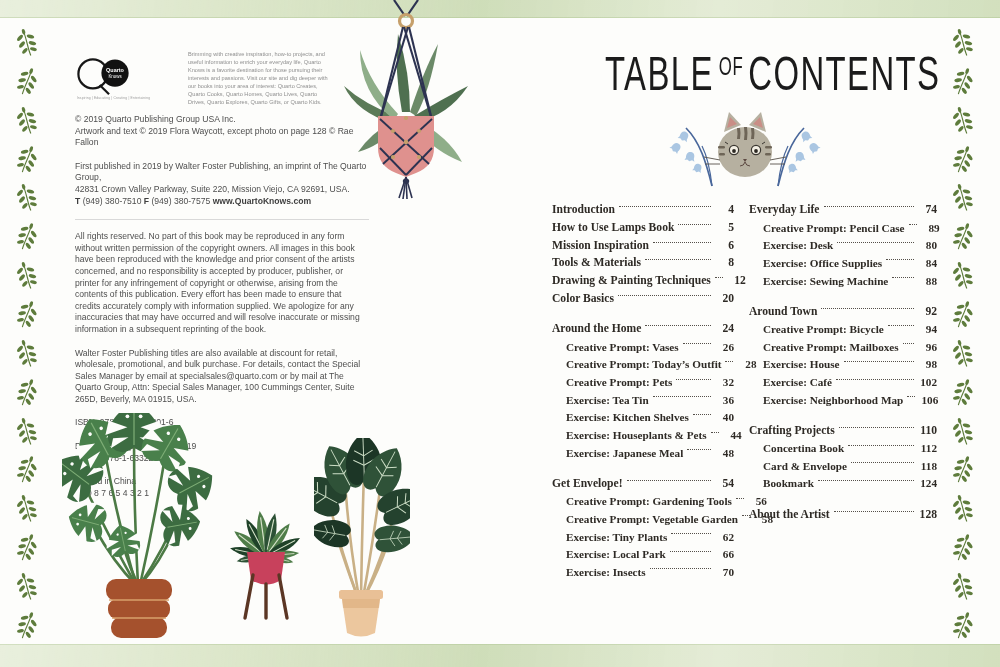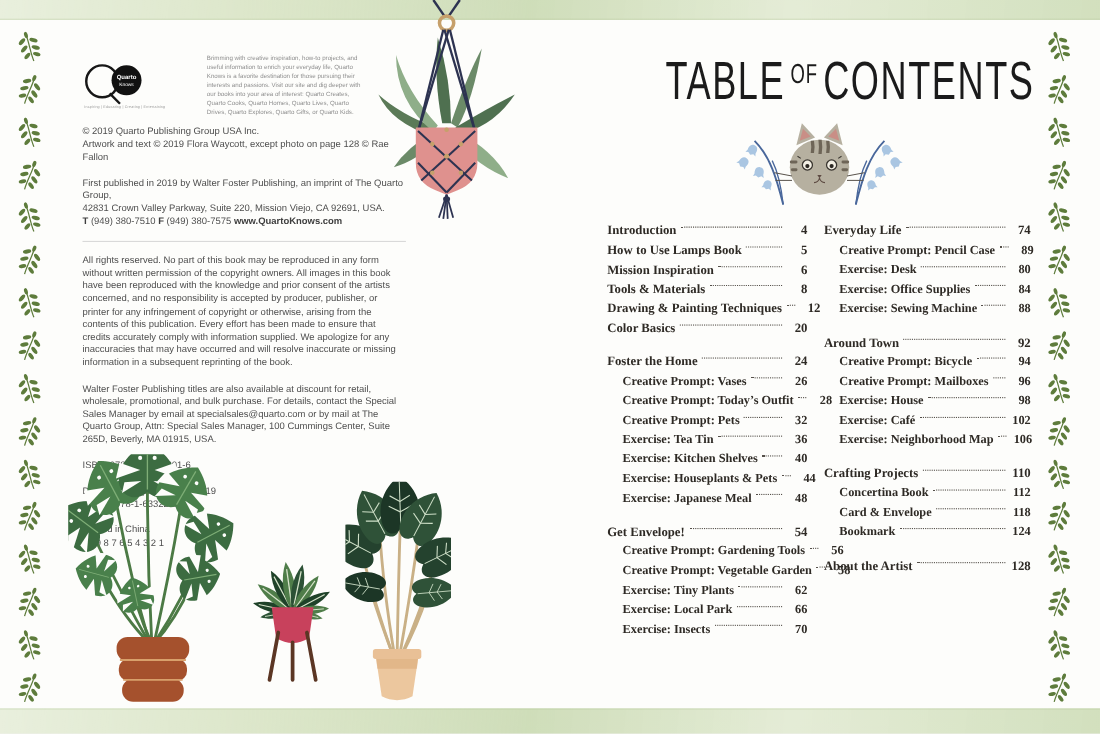--- a/index.html
+++ b/index.html
@@ -742,21 +742,21 @@
             <span class="toc-page">12</span>
           </div>
           <div class="toc-row head">
             <span class="toc-label">Color Basics</span>
             <span class="leader"></span>
             <span class="toc-page">20</span>
           </div>
         </div>
         <div class="toc-group">
           <div class="toc-row head">
-            <span class="toc-label">Foster the Home</span>
+            <span class="toc-label">Around the Home</span>
             <span class="leader"></span>
             <span class="toc-page">24</span>
           </div>
           <div class="toc-row sub">
             <span class="toc-label">Creative Prompt: Vases</span>
             <span class="leader"></span>
             <span class="toc-page">26</span>
           </div>
           <div class="toc-row sub">
             <span class="toc-label">Creative Prompt: Today’s Outfit</span>

